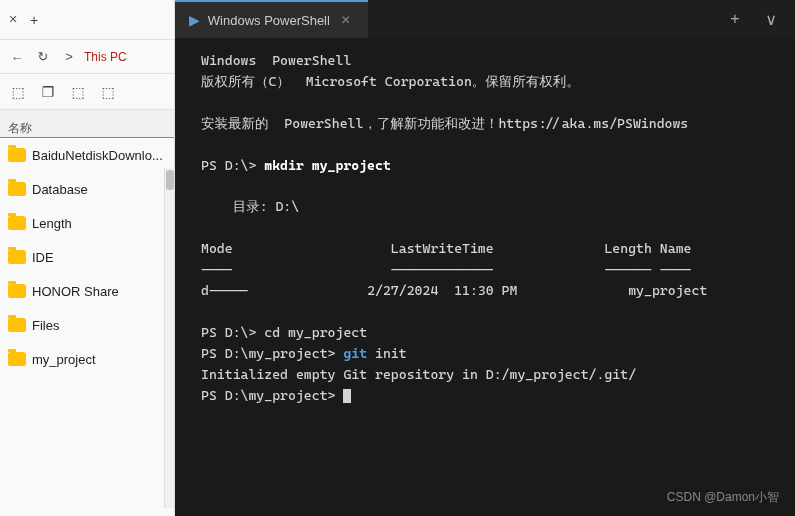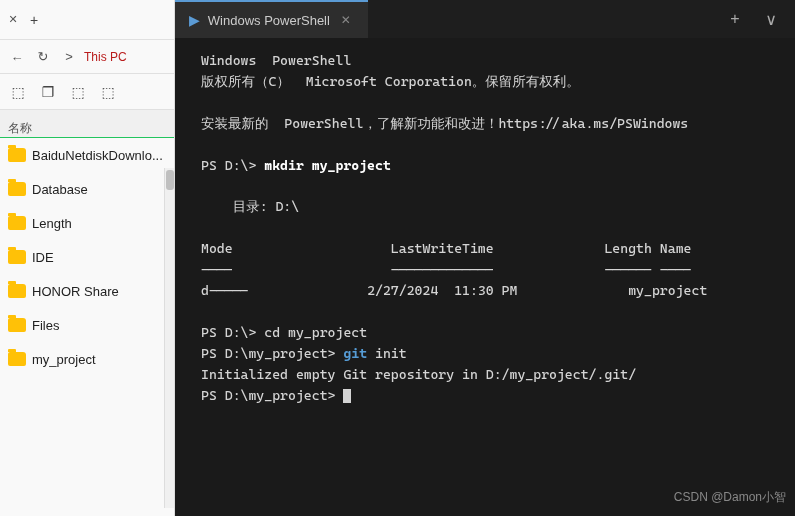--- a/index.html
+++ b/index.html
@@ -297,21 +297,21 @@
       animation: blink 1s step-end infinite;
     }
 
     @keyframes blink {
       50% { opacity: 0; }
     }
 
     .watermark {
       position: absolute;
       bottom: 10px;
-      right: 9px;
+      right: 16px;
       font-size: 12px;
       color: #888;
       font-family: Arial, sans-serif;
     }
   </style>
 </head>
 <body>
 
 <div class="file-explorer">
 

